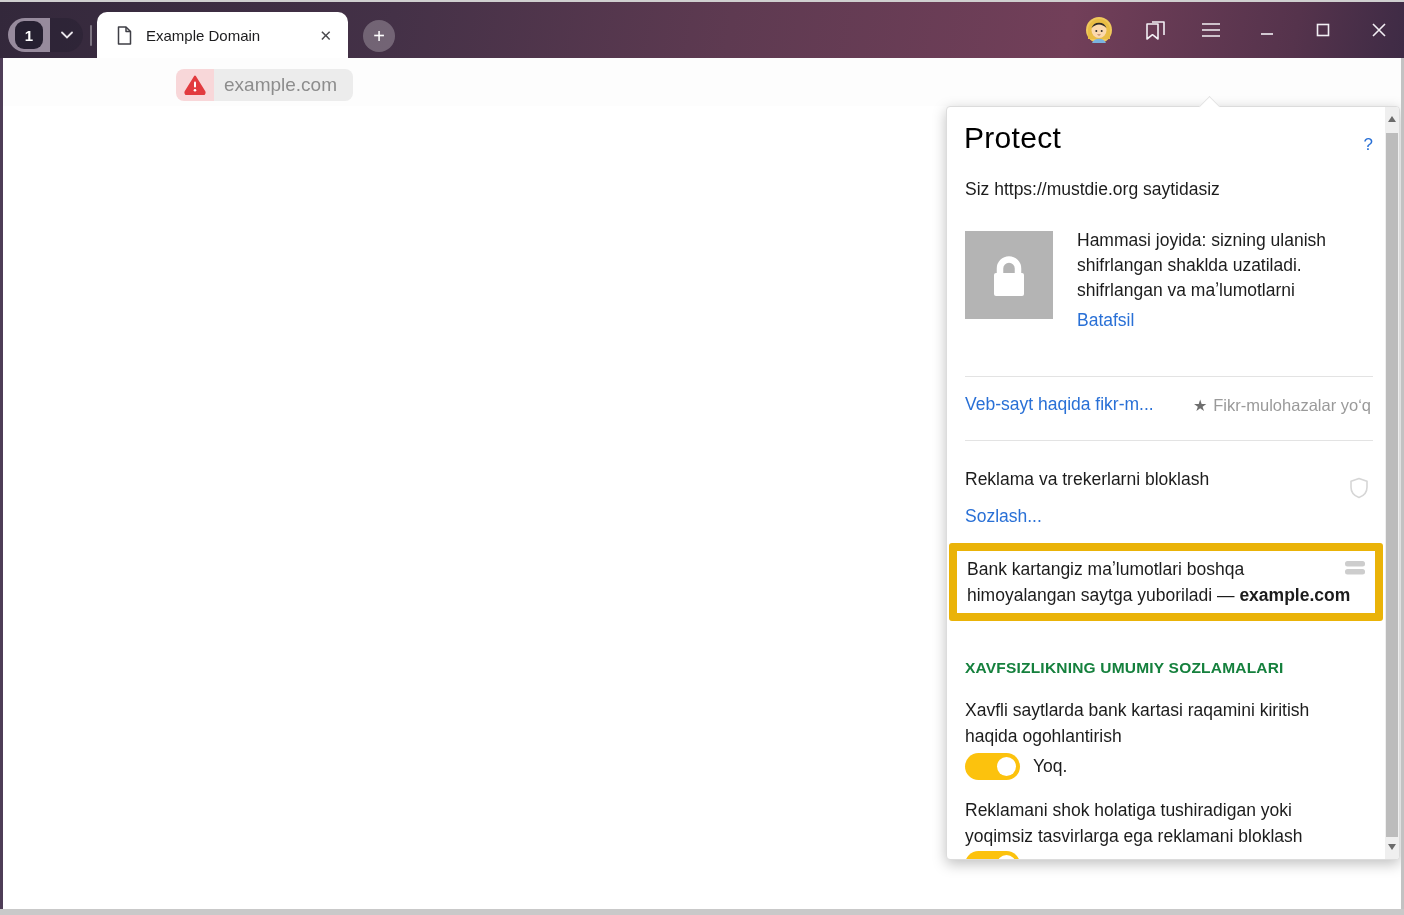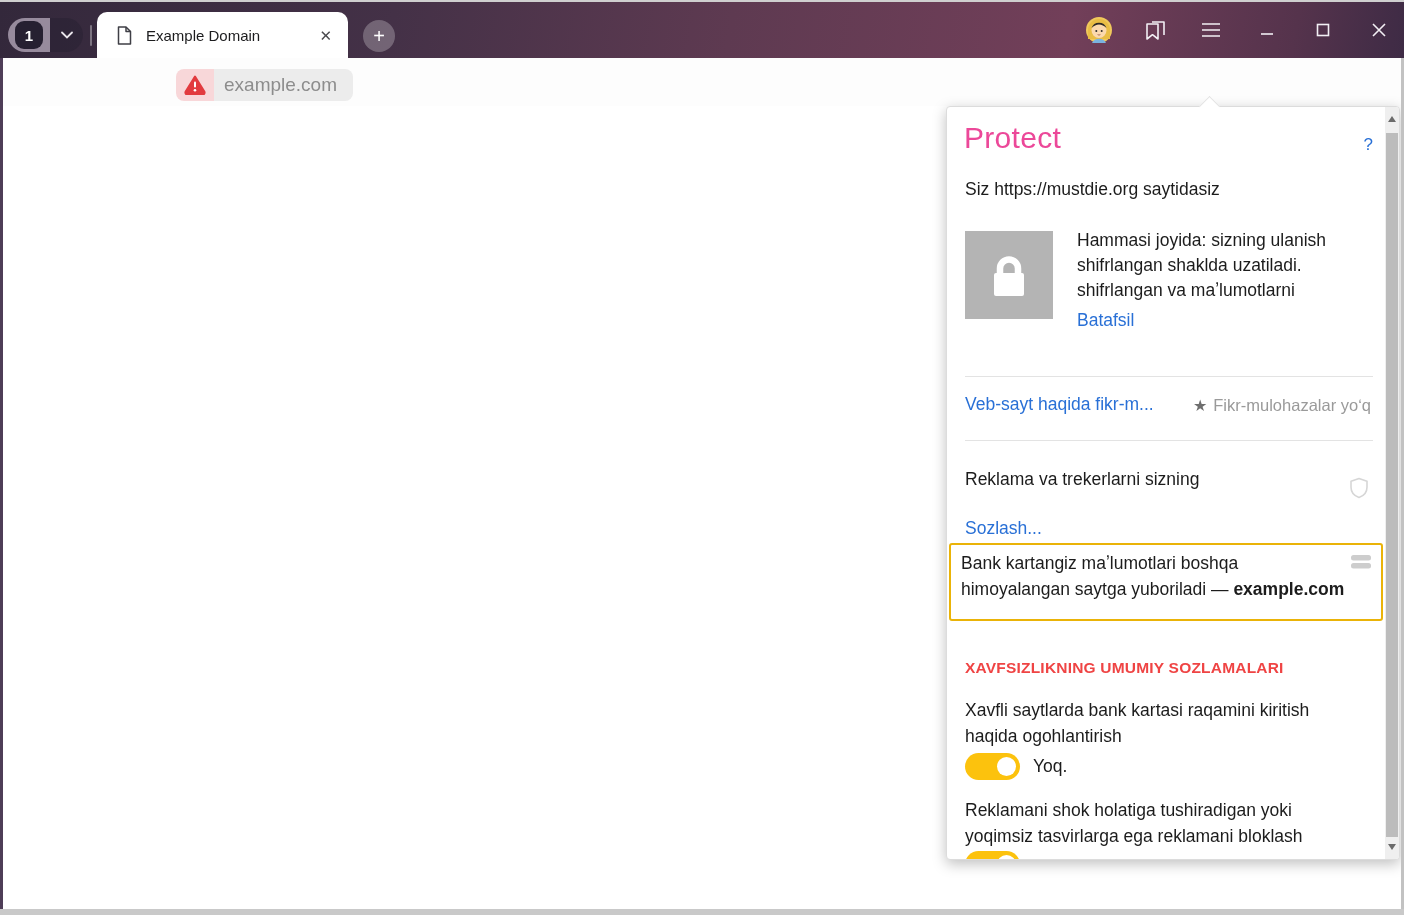--- a/index.html
+++ b/index.html
@@ -45,39 +45,39 @@
   
   .page { position:absolute; left:3px; right:3px; top:104px; bottom:6px; background:#fff; }
 
   
   .panel-caret { position:absolute; left:1202px; top:97px; width:15px; height:15px; background:#fff;
                  transform:rotate(45deg); border-left:1px solid #e2e2e2; border-top:1px solid #e2e2e2; z-index:25; }
   .panel { position:absolute; left:946px; top:104px; width:454px; height:754px; background:#fff;
            border:1px solid #dcdcdc; border-radius:4px; box-shadow:0 4px 14px rgba(0,0,0,.25);
            z-index:20; overflow:hidden; }
   .p-abs { position:absolute; }
-  .p-title { left:17px; top:14px; font-size:30px; color:#ec4899; letter-spacing:.3px; }
+  .p-title { left:17px; top:14px; font-size:30px; color:#000000; letter-spacing:.3px; }
   .p-help { right:26px; top:28px; font-size:17px; color:#2970d6; }
   .p-site { left:18px; top:72px; font-size:17.5px; color:#1c1c1c; }
   .lockbox { left:18px; top:124px; width:88px; height:88px; background:#b4b4b4;
              display:flex; align-items:center; justify-content:center; }
   .p-status { left:130px; top:121px; width:300px; font-size:17.5px; line-height:25px; color:#1c1c1c; }
   .p-link { color:#2970d6; font-size:17.5px; }
   .p-batafsil { left:130px; top:203px; }
   .divider { left:18px; width:408px; height:1px; background:#e3e3e3; }
   .p-feedback { left:18px; top:287px;text-align:center; }
   .p-reviews { right:28px; top:289px; font-size:16.5px; color:#9a9a9a; display:flex; align-items:center; gap:6px; }
   .p-reviews .star { color:#6e6e6e; font-size:16px; }
   .p-adblock { left:18px; top:362px; font-size:17.5px; color:#1c1c1c; }
   .p-shield { right:30px; top:370px; }
-  .p-sozlash { left:18px; top:399px;margin-top:12px; }
-  .notice { left:2px; top:436px; width:434px; height:78px; border:2px solid #eab308; border-radius:3px; background:#fff; }
+  .p-sozlash { left:18px; top:399px; }
+  .notice { left:2px; top:436px; width:434px; height:78px; border:8px solid #eab308; border-radius:3px; background:#fff; }
   .notice-text { position:absolute; left:10px; top:5px; font-size:17.5px; line-height:26px; color:#1c1c1c; white-space:nowrap; }
   .notice-card-icon { position:absolute; right:10px; top:10px; }
-  .p-header { left:18px; top:552px; font-size:15.5px; font-weight:bold; color:#ef4444; letter-spacing:.2px; }
+  .p-header { left:18px; top:552px; font-size:15.5px; font-weight:bold; color:#15803d; letter-spacing:.2px; }
   .p-set1 { left:18px; top:590px; font-size:17.5px; line-height:26px; color:#1c1c1c; }
   .toggle { width:55px; height:27px; border-radius:14px; background:#fcc20d; position:absolute; }
   .toggle .knob { position:absolute; right:4px; top:4px; width:19px; height:19px; border-radius:50%; background:#fff; }
   .toggle1 { left:18px; top:646px; }
   .toggle1-label { left:86px; top:649px; font-size:17.5px; color:#1c1c1c; }
   .p-set2 { left:18px; top:690px; font-size:17.5px; line-height:26px; color:#1c1c1c; }
   .toggle2 { left:18px; top:744px; }
 
   
   .pscroll { position:absolute; right:0; top:0; width:14px; height:754px; background:#efefef; }
@@ -257,21 +257,21 @@
     <div class="p-abs divider" style="top:269px;"></div>
 
     <a class="p-abs p-link p-feedback">Veb-sayt haqida fikr-m...</a>
     <div class="p-abs p-reviews">
       <span class="star">★</span>
       <span>Fikr-mulohazalar yoʻq</span>
     </div>
 
     <div class="p-abs divider" style="top:333px;"></div>
 
-    <div class="p-abs p-adblock">Reklama va trekerlarni sizning</div>
+    <div class="p-abs p-adblock">Reklama va trekerlarni bloklash</div>
     <div class="p-abs p-shield">
       <svg width="20" height="22" viewBox="0 0 20 22">
         <path d="M10 1.5 L18 4.3 v5.9 c0 5.8-3.8 8.8-8 10.3 C5.8 19 2 16 2 10.2 V4.3 Z" fill="none" stroke="#d6d6d6" stroke-width="1.6" stroke-linejoin="round"></path>
       </svg>
     </div>
     <a class="p-abs p-link p-sozlash">Sozlash...</a>
 
     <div class="p-abs notice">
       <div class="notice-text">
         <div>Bank kartangiz maʼlumotlari boshqa</div>

